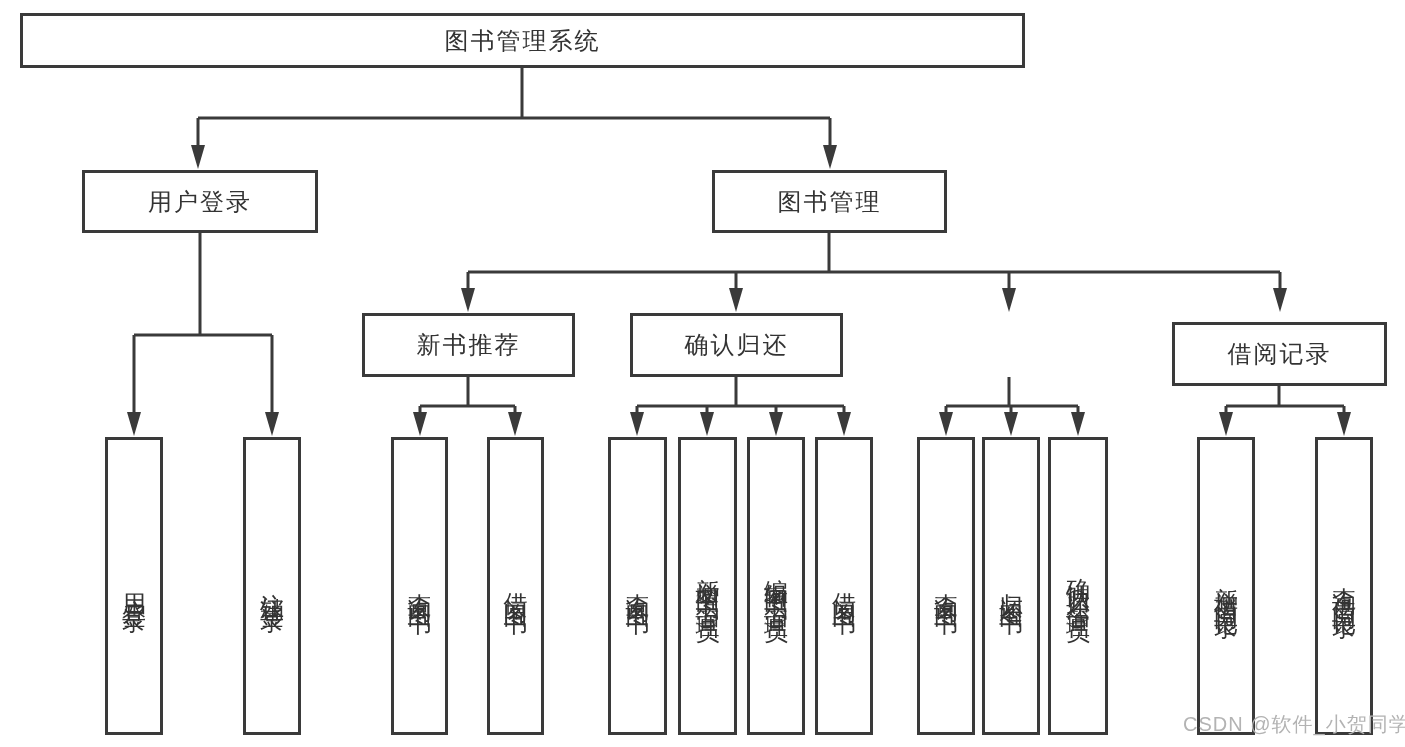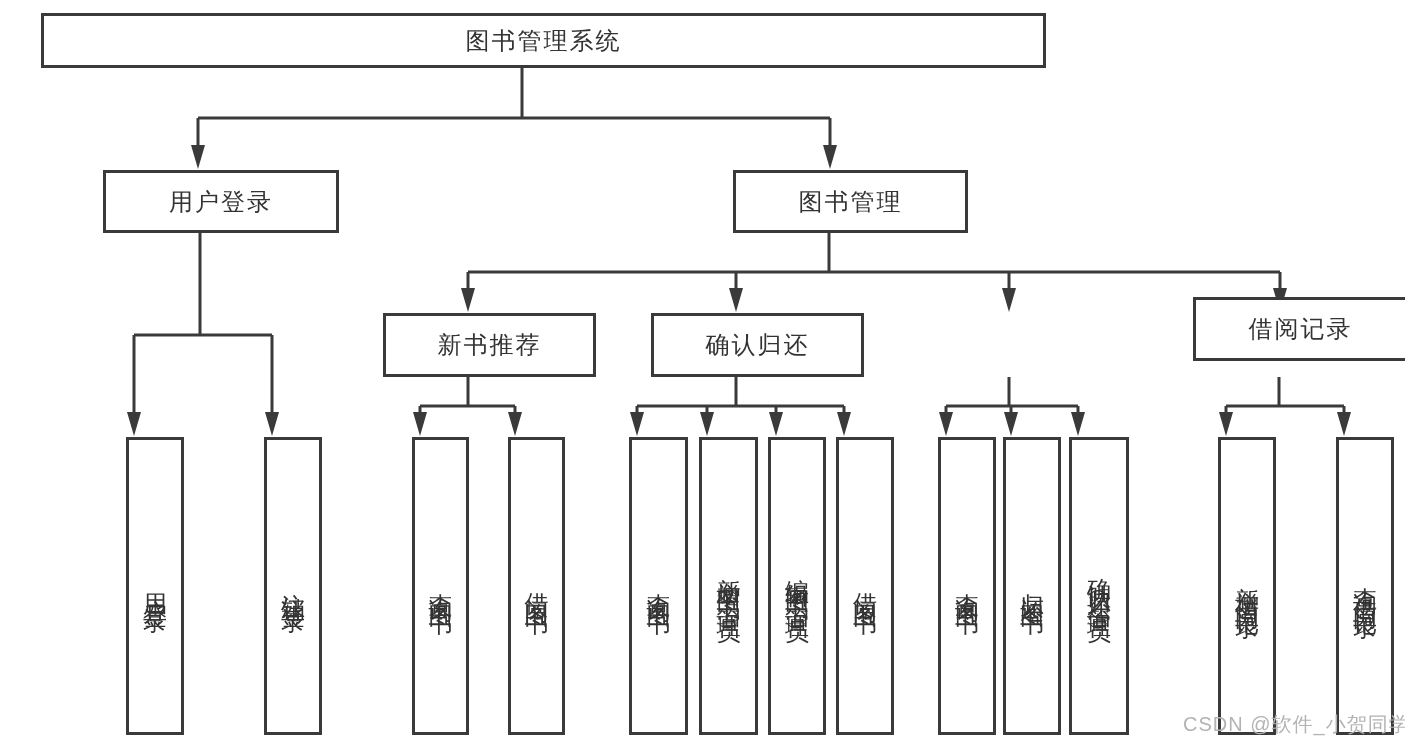--- a/index.html
+++ b/index.html
@@ -26,21 +26,20 @@
     box-sizing:border-box;
     border:3px solid var(--line);
     background:var(--bg);
     display:flex;
     align-items:center;
     justify-content:center;
     color:var(--text);
     font-size:24px;
     letter-spacing:2px;
     text-align:center;
-    margin-left:21px;
   }
   .node.h{height:63px;}
   .node.v{
     top:437px;height:298px;
     writing-mode:vertical-rl;
     text-orientation:mixed;
     letter-spacing:6px;
     line-height:1;
     font-size:24px;
   }
@@ -108,21 +107,21 @@
     </g>
   </svg>
 
   <div class="node h" style="left:20px;top:13px;width:1005px;height:55px">图书管理系统</div>
 
   <div class="node h" style="left:82px;top:170px;width:236px">用户登录</div>
   <div class="node h" style="left:712px;top:170px;width:235px">图书管理</div>
 
   <div class="node h" style="left:362px;top:313px;width:213px;height:64px">新书推荐</div>
   <div class="node h" style="left:630px;top:313px;width:213px;height:64px">确认归还</div>
-  <div class="node h" style="left:1172px;top:297px;width:215px;height:64px">借阅记录</div>
+  <div class="node h" style="left:1172px;top:322px;width:215px;height:64px">借阅记录</div>
 
   <div class="node v" style="left:105px;width:58px">用户登录</div>
   <div class="node v" style="left:243px;width:58px">注销登录</div>
 
   <div class="node v" style="left:391px;width:57px">查询图书</div>
   <div class="node v" style="left:487px;width:57px">借阅图书</div>
 
   <div class="node v" style="left:608px;width:59px">查询图书</div>
   <div class="node v" style="left:678px;width:59px">新增图书（管理员）</div>
   <div class="node v" style="left:747px;width:58px">编辑图书（管理员）</div>

